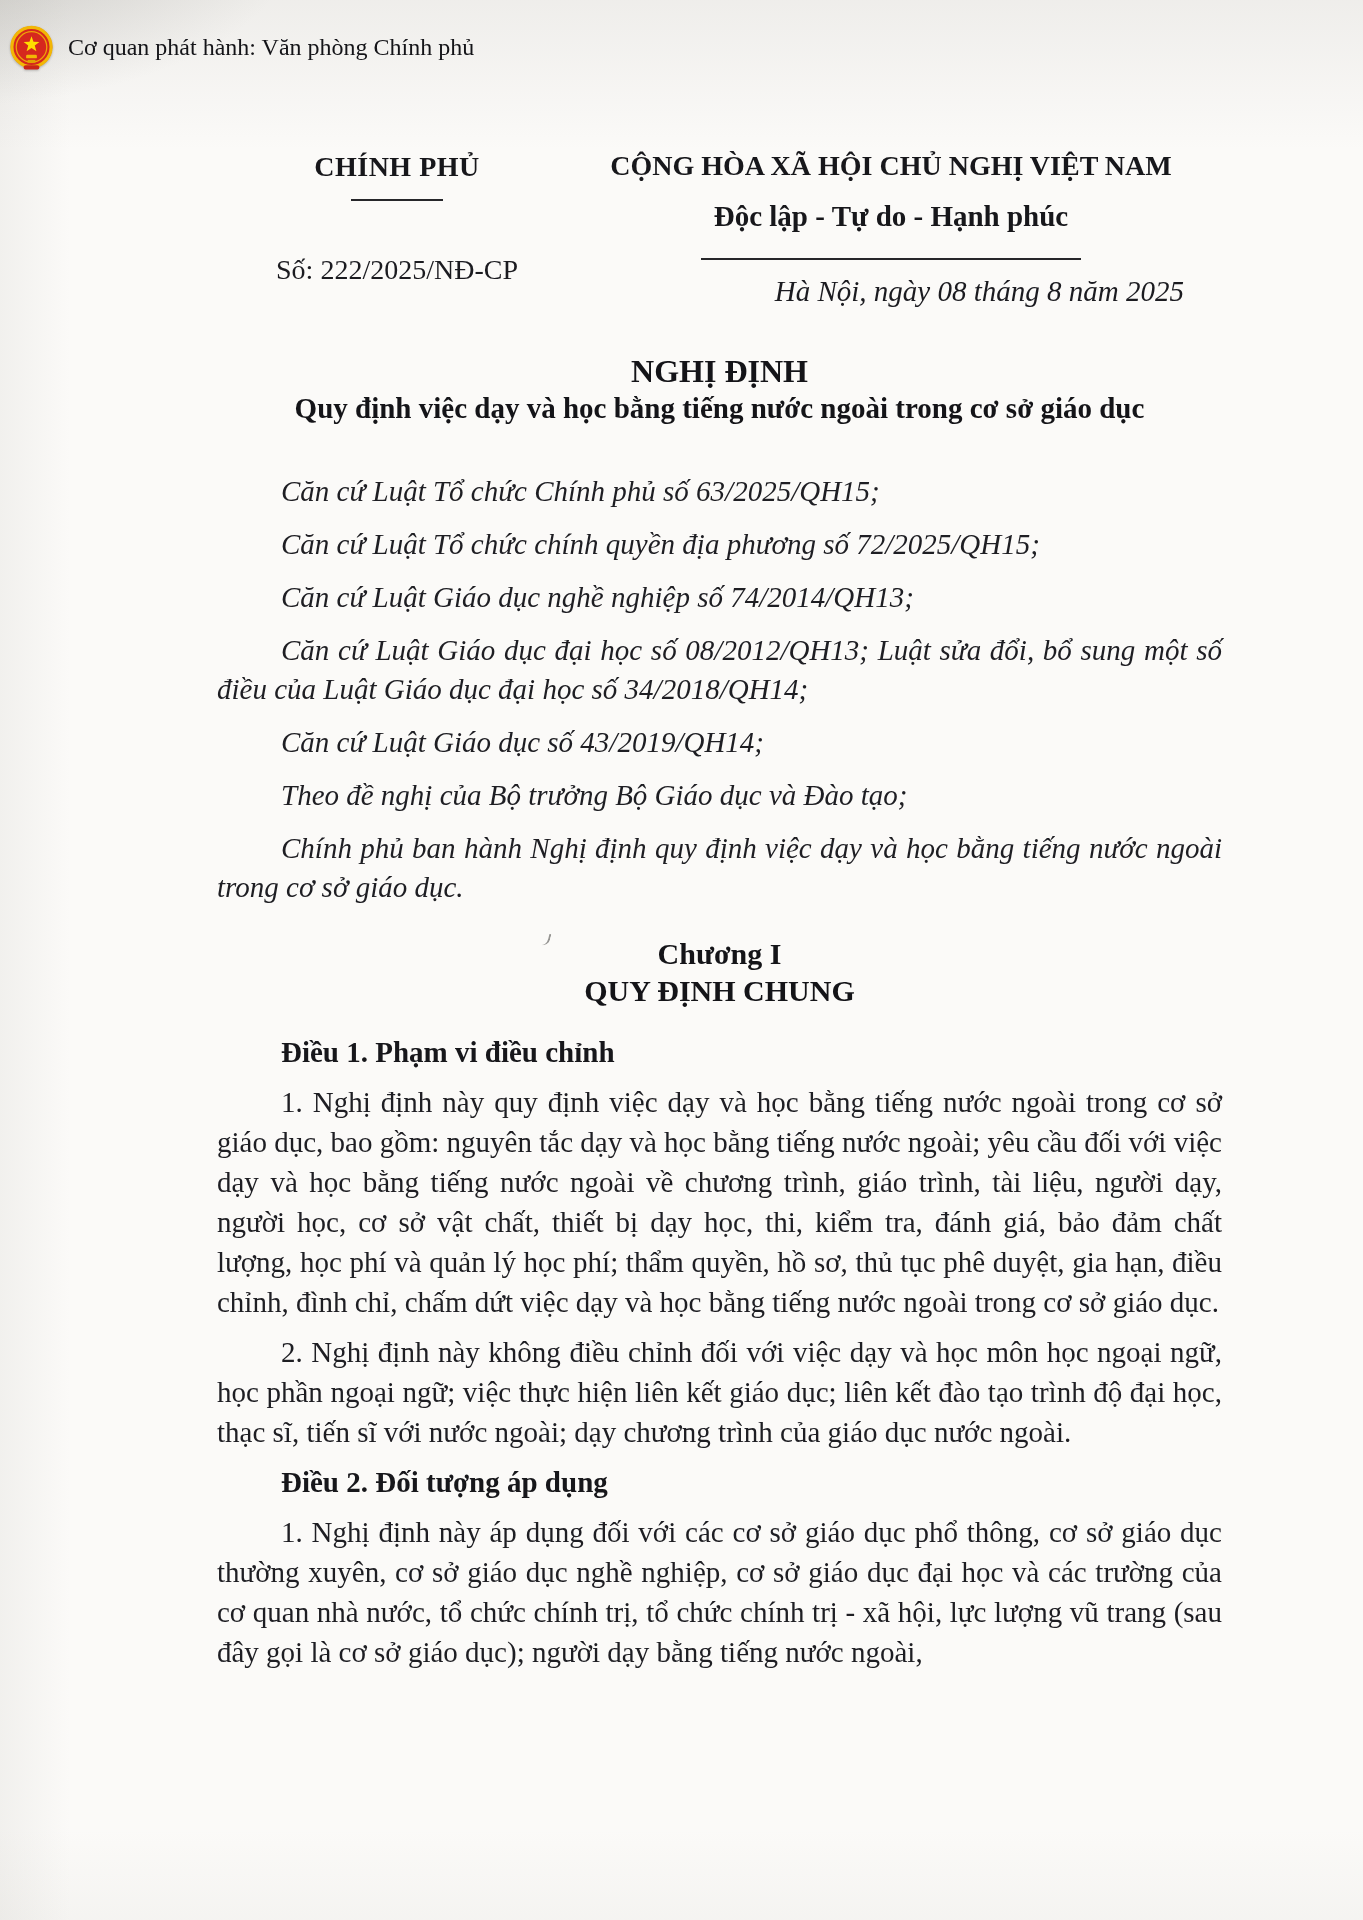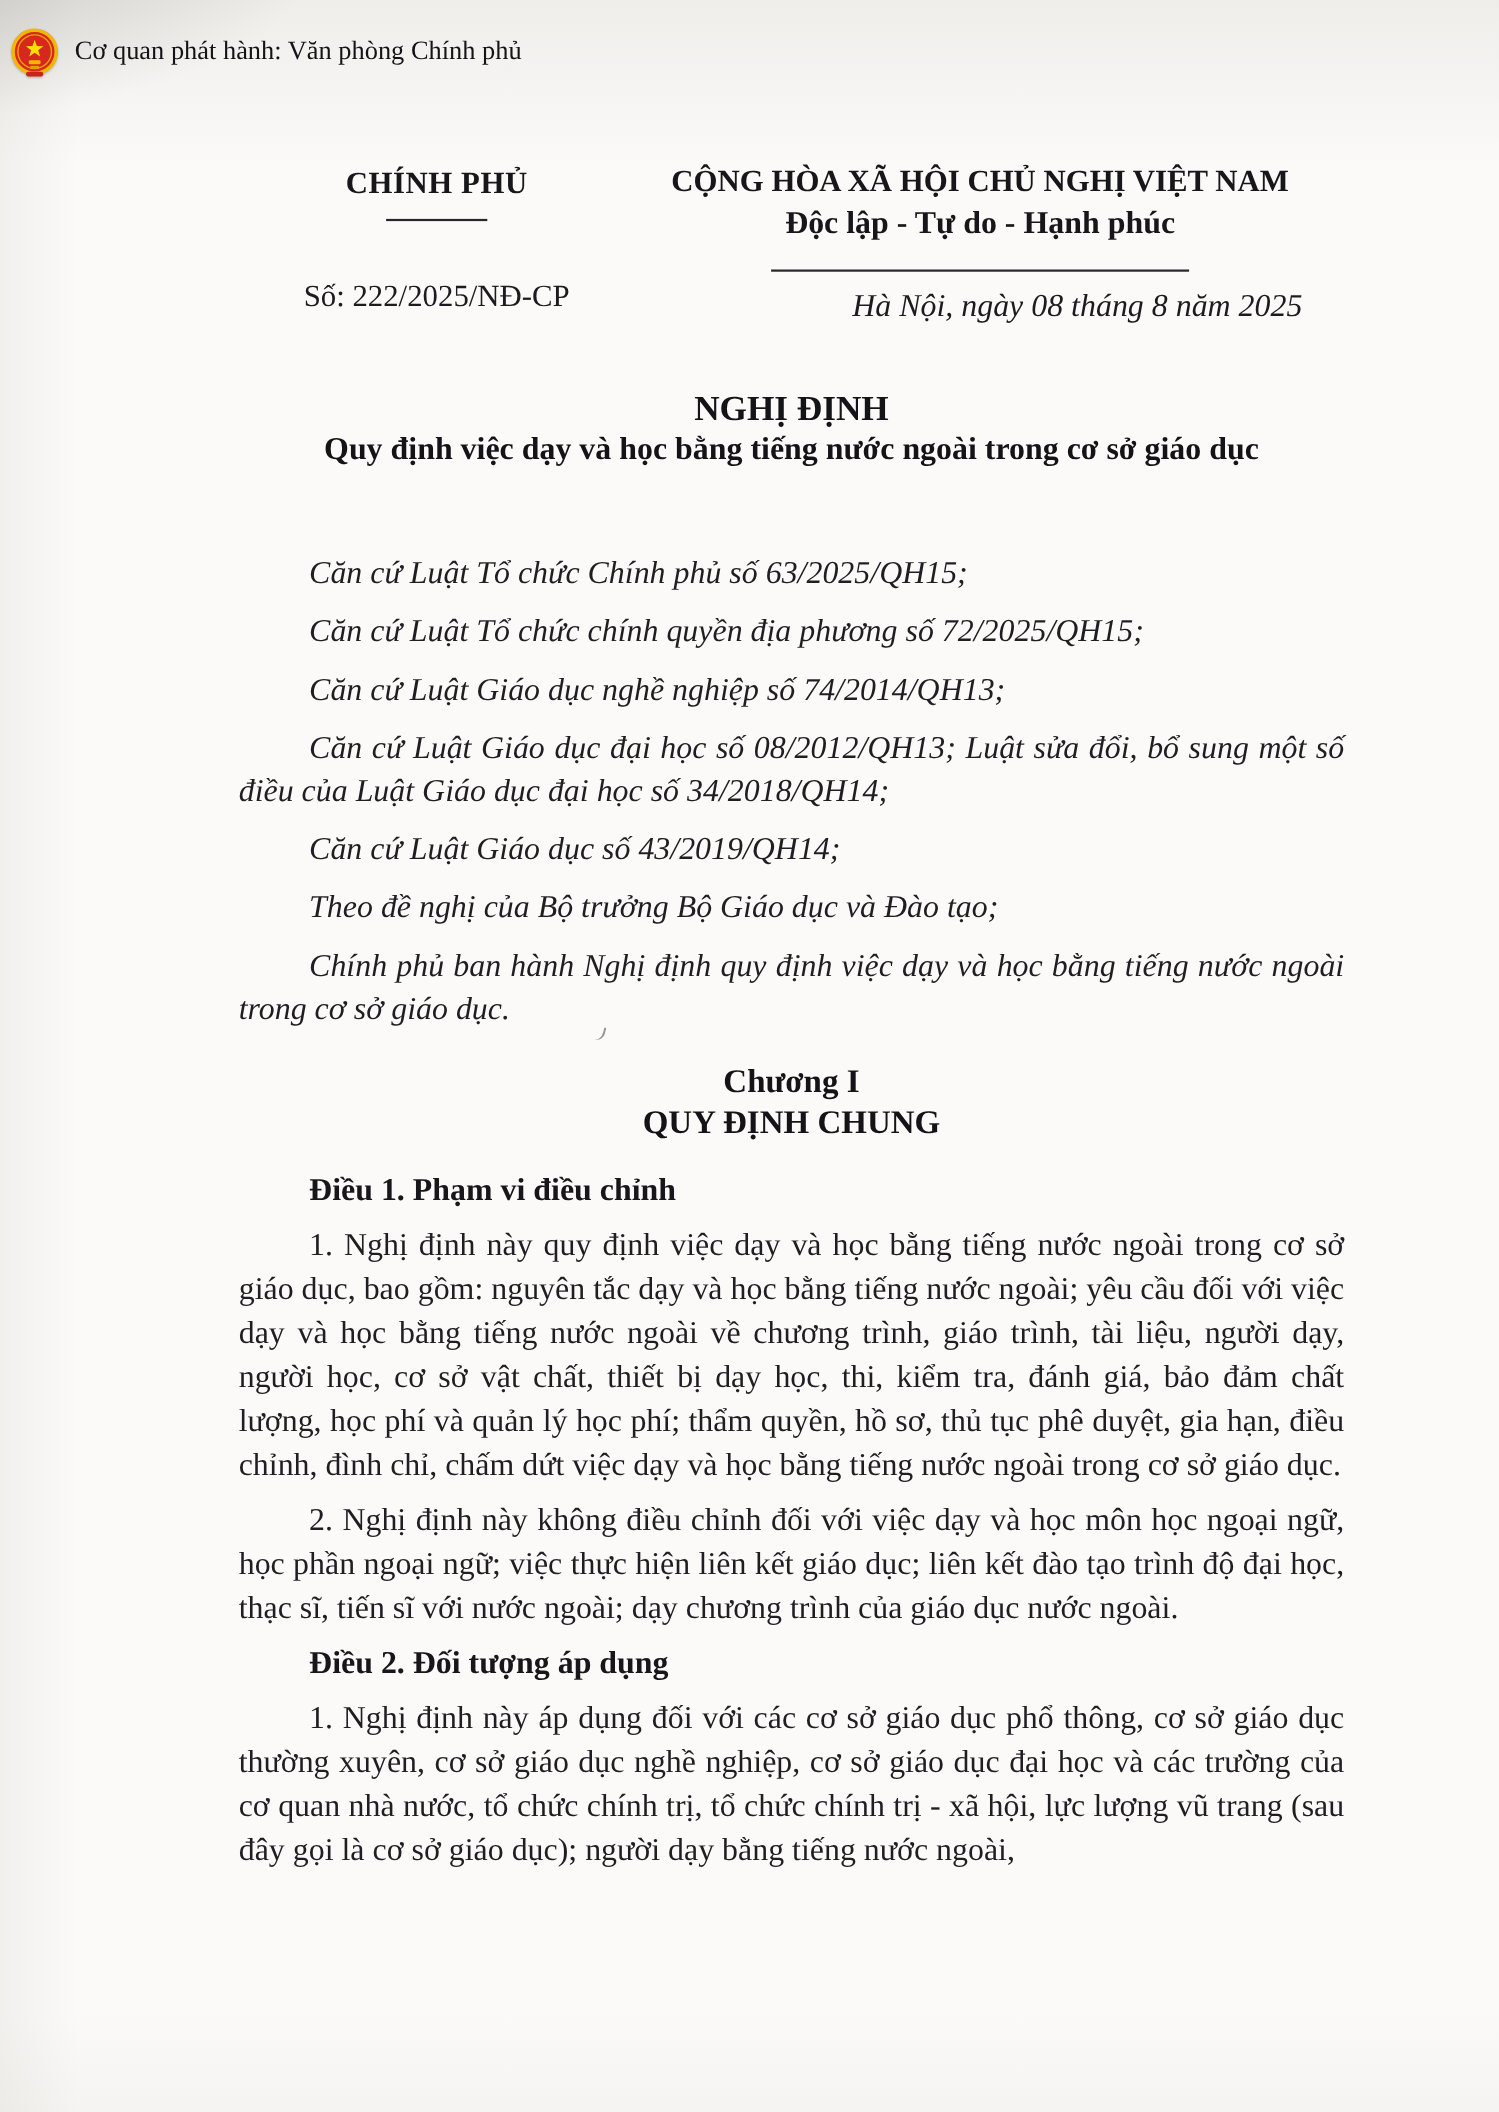--- a/index.html
+++ b/index.html
@@ -18,28 +18,28 @@
   .emblem{width:47px;height:47px;display:inline-block;filter:drop-shadow(0 1px 1px rgba(0,0,0,.25));}
   .emblem svg{display:block;}
   .topbar-text{font-size:24px;margin-left:13px;color:#141418;}
   
   .header-left{position:absolute;left:217px;top:150px;width:360px;text-align:center;}
   .org{font-weight:bold;font-size:28px;line-height:34px;letter-spacing:.5px;color:#17171b;}
   .rule-short{width:92px;height:2px;background:#26262a;margin:15px auto 0;}
   .doc-number{font-size:28px;line-height:34px;margin-top:52px;color:#1b1b20;}
   .header-right{position:absolute;left:598px;top:150px;width:586px;text-align:center;}
   .national{font-weight:bold;font-size:28px;line-height:32px;color:#17171b;}
-  .motto{font-weight:bold;font-size:29px;line-height:32px;margin-top:5px;color:#17171b;}
+  .motto{font-weight:bold;font-size:29px;line-height:32px;margin-top:18px;color:#17171b;}
   .rule-motto{width:380px;height:2px;background:#26262a;margin:26px auto 0;}
   .place-date{font-style:italic;font-size:29px;line-height:34px;margin-top:14px;color:#1b1b20;text-align:right;}
   
   .content{position:absolute;left:217px;top:353px;width:1005px;font-size:29px;}
   .doc-type{text-align:center;font-weight:bold;font-size:32px;line-height:36px;color:#141418;}
   .doc-subject{text-align:center;font-weight:bold;font-size:29px;line-height:36px;margin-top:1px;color:#141418;}
-  .preamble{margin-top:76px;}
+  .preamble{margin-top:46px;}
   .preamble p{font-style:italic;margin:0 0 14px;line-height:39px;text-indent:64px;text-align:justify;color:#1e1e23;}
   .chapter{text-align:center;font-weight:bold;font-size:30px;line-height:37px;margin-top:28px;margin-bottom:23px;color:#141418;}
   .article-heading{font-weight:bold;font-size:29px;line-height:40px;text-indent:64px;margin:2px 0 10px;color:#17171b;}
   p.body{line-height:40px;text-indent:64px;text-align:justify;margin:0 0 10px;color:#1e1e23;}
   
   .artifact{position:absolute;left:541px;top:933px;width:7px;height:13px;
     border-right:2px solid #7d7d7a;border-radius:0 0 8px 0;transform:rotate(14deg);opacity:.8;}
 </style>
 </head>
 <body>

